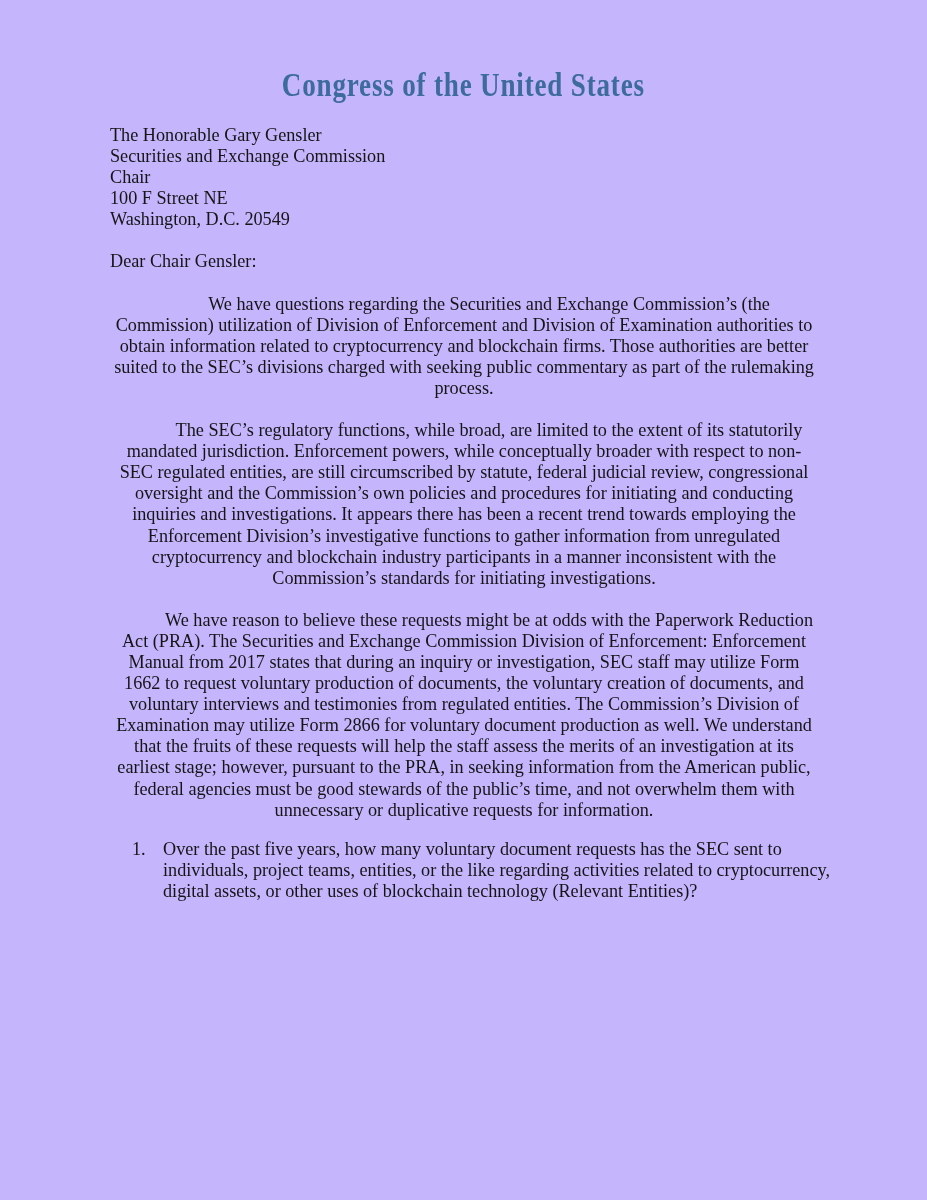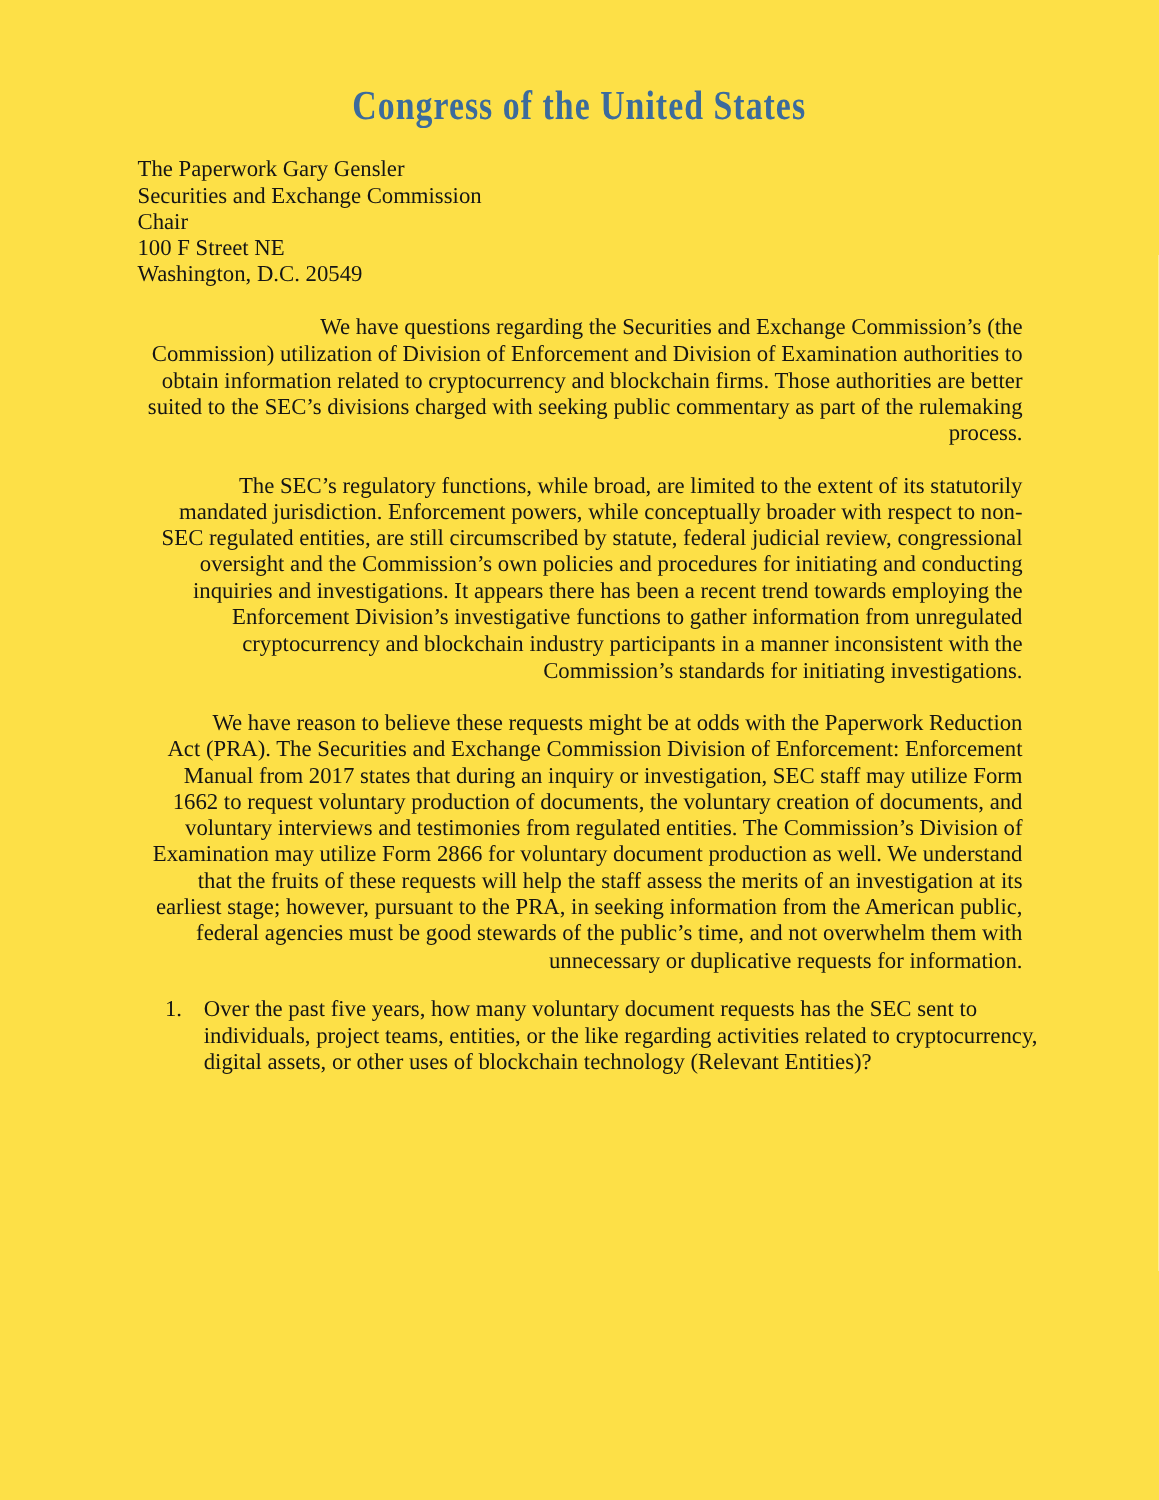--- a/index.html
+++ b/index.html
@@ -4,21 +4,21 @@
 <style>
   html, body {
     margin: 0;
     padding: 0;
     background: #ffffff;
   }
   .sheet {
     position: relative;
     width: 927px;
     height: 1200px;
-    background: #fde047;
+    background: #c4b5fd;
     overflow: hidden;
     font-family: "Liberation Serif", "DejaVu Serif", serif;
     color: #151515;
     font-size: 18.2px;
     line-height: 21.1px;
   }
   .content {
     padding: 0 109px 0 110px;
   }
   
@@ -62,21 +62,21 @@
     margin-top: 23px;
   }
   
   .salutation {
     margin-top: 21px;
   }
   
   p.body-para {
     margin: 21px 0 0 0;
     text-indent: 50px;
-    text-align: right;
+    text-align: center;
   }
   
   .questions {
     margin-top: 18px;
     margin-right: -35px;
   }
   .q-row {
     display: flex;
     align-items: flex-start;
   }
@@ -95,27 +95,28 @@
 <div class="sheet">
 
   <header class="letterhead">
     <span class="lh1">Congress of the United States</span>
   </header>
 
   <div class="content">
 
 
     <div class="recipient">
-      <div>The Paperwork Gary Gensler</div>
+      <div>The Honorable Gary Gensler</div>
       <div>Securities and Exchange Commission</div>
       <div>Chair</div>
       <div>100 F Street NE</div>
       <div>Washington, D.C. 20549</div>
     </div>
 
+    <div class="salutation">Dear Chair Gensler:</div>
 
     <p class="body-para">We have questions regarding the Securities and Exchange Commission’s (the Commission) utilization of Division of Enforcement and Division of Examination authorities to obtain information related to cryptocurrency and blockchain firms. Those authorities are better suited to the SEC’s divisions charged with seeking public commentary as part of the rulemaking process.</p>
 
     <p class="body-para">The SEC’s regulatory functions, while broad, are limited to the extent of its statutorily mandated jurisdiction. Enforcement powers, while conceptually broader with respect to non-SEC regulated entities, are still circumscribed by statute, federal judicial review, congressional oversight and the Commission’s own policies and procedures for initiating and conducting inquiries and investigations. It appears there has been a recent trend towards employing the Enforcement Division’s investigative functions to gather information from unregulated cryptocurrency and blockchain industry participants in a manner inconsistent with the Commission’s standards for initiating investigations.</p>
 
     <p class="body-para">We have reason to believe these requests might be at odds with the Paperwork Reduction Act (PRA). The Securities and Exchange Commission Division of Enforcement: Enforcement Manual from 2017 states that during an inquiry or investigation, SEC staff may utilize Form 1662 to request voluntary production of documents, the voluntary creation of documents, and voluntary interviews and testimonies from regulated entities. The Commission’s Division of Examination may utilize Form 2866 for voluntary document production as well. We understand that the fruits of these requests will help the staff assess the merits of an investigation at its earliest stage; however, pursuant to the PRA, in seeking information from the American public, federal agencies must be good stewards of the public’s time, and not overwhelm them with unnecessary or duplicative requests for information.</p>
 
 
     <div class="questions">
       <div class="q-row">

